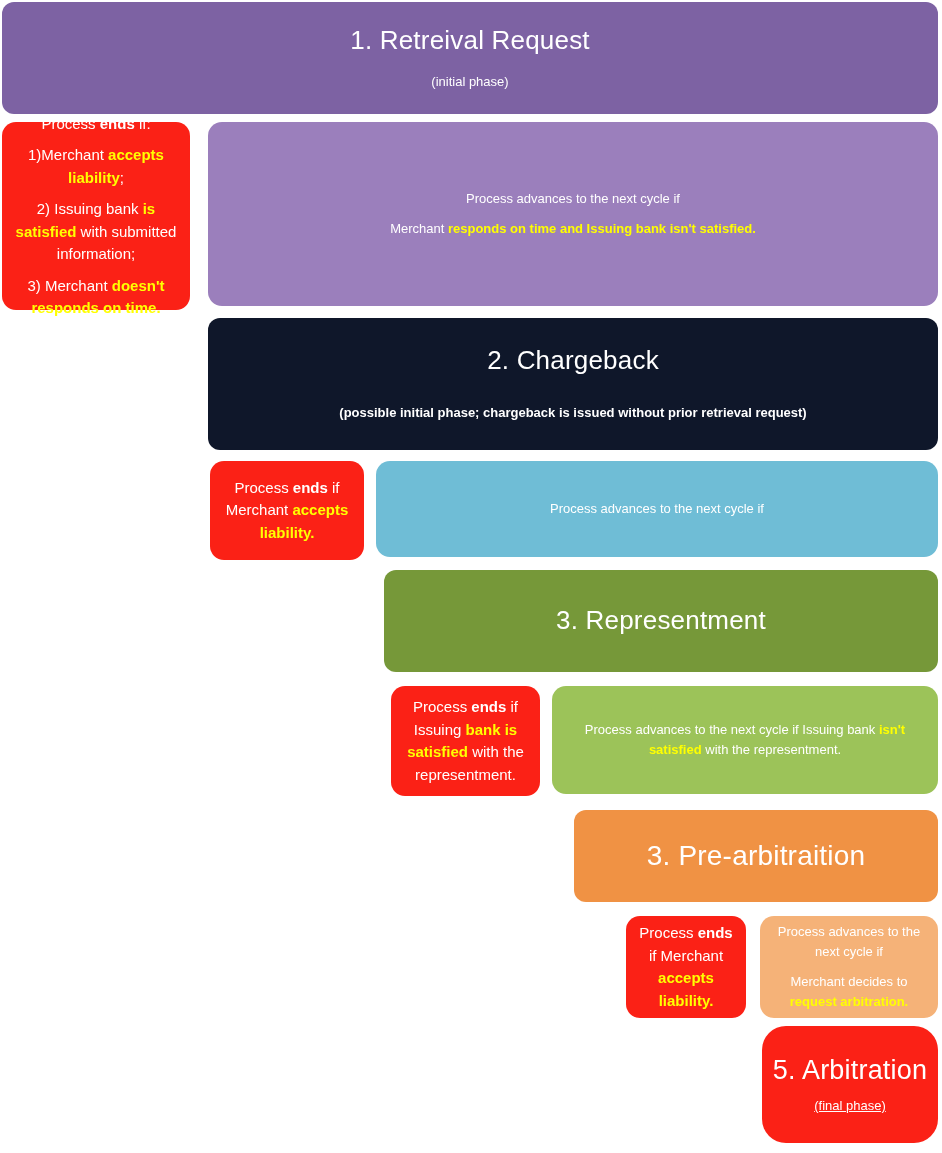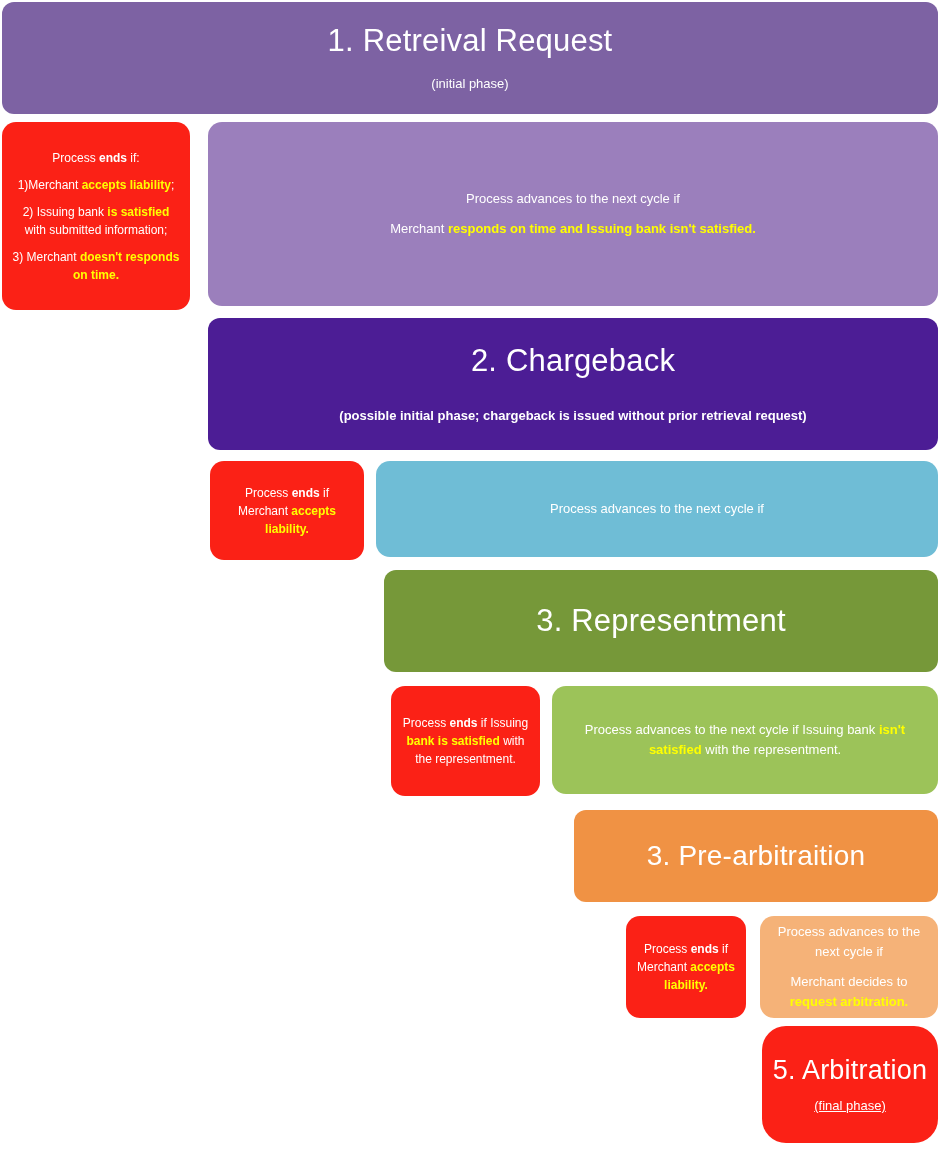--- a/index.html
+++ b/index.html
@@ -27,21 +27,21 @@
     border-radius: 12px;
     display: flex;
     flex-direction: column;
     align-items: center;
     justify-content: center;
     text-align: center;
     color: #ffffff;
     padding: 6px 10px;
   }
   .phase-title {
-    font-size: 31px;
+    font-size: 26px;
     font-weight: 400;
     line-height: 1.15;
     letter-spacing: 0.2px;
     color: #ffffff;
   }
   .phase-sub {
     font-size: 13px;
     font-weight: 400;
     line-height: 1.3;
     color: #ffffff;
@@ -52,30 +52,30 @@
     line-height: 1.55;
     color: #ffffff;
   }
   .note .line { display: block; }
   .note b { font-weight: bold; color: #ffffff; }
   .hl { color: #ffff00; font-weight: bold; }
   .endbox {
     background: #FB2116;
     border-radius: 14px;
   }
-  .endbox .note { font-size: 12px; line-height: 1.5; }
+  .endbox .note { font-size: 15px; line-height: 1.5; }
   .gap { display: block; height: 9px; }
 
   
   #hdr-retrieval      { left: 2px;   top: 2px;    width: 936px; height: 112px; background: #7D62A3; }
   #end-retrieval      { left: 2px;   top: 122px;  width: 188px; height: 188px; }
   #adv-retrieval      { left: 208px; top: 122px;  width: 730px; height: 184px; background: #9B7FBC; border-radius: 14px; }
 
   
-  #hdr-chargeback     { left: 208px; top: 318px;  width: 730px; height: 132px; background: #4c1d95; }
+  #hdr-chargeback     { left: 208px; top: 318px;  width: 730px; height: 132px; background: #0f172a; }
   #end-chargeback     { left: 210px; top: 461px;  width: 154px; height: 99px; }
   #adv-chargeback     { left: 376px; top: 461px;  width: 562px; height: 96px; background: #6FBDD6; border-radius: 14px; }
 
   
   #hdr-representment  { left: 384px; top: 570px;  width: 554px; height: 102px; background: #769839; }
   #end-representment  { left: 391px; top: 686px;  width: 149px; height: 110px; }
   #adv-representment  { left: 552px; top: 686px;  width: 386px; height: 108px; background: #9CC359; border-radius: 14px; }
 
   
   #hdr-prearb         { left: 574px; top: 810px;  width: 364px; height: 92px; background: #F09244; }

